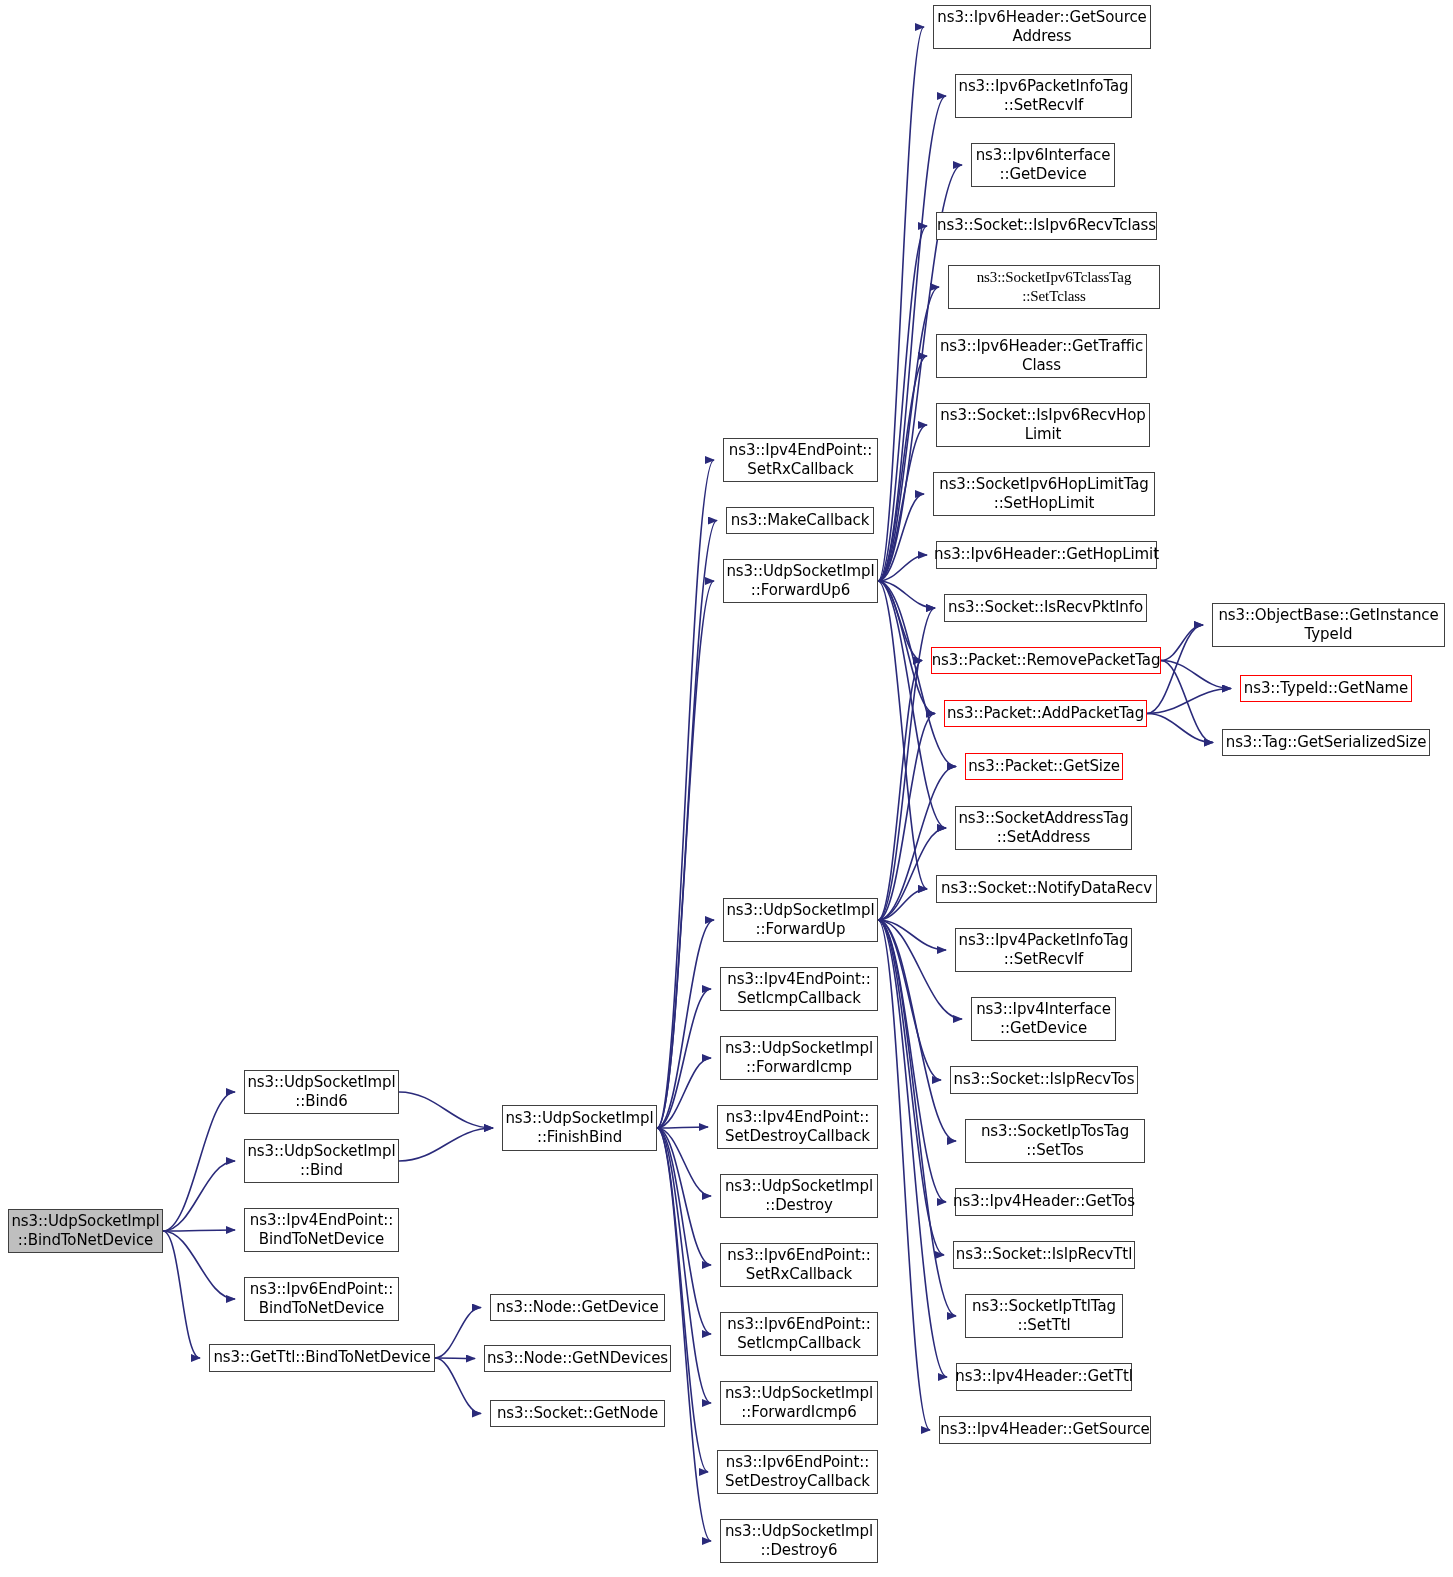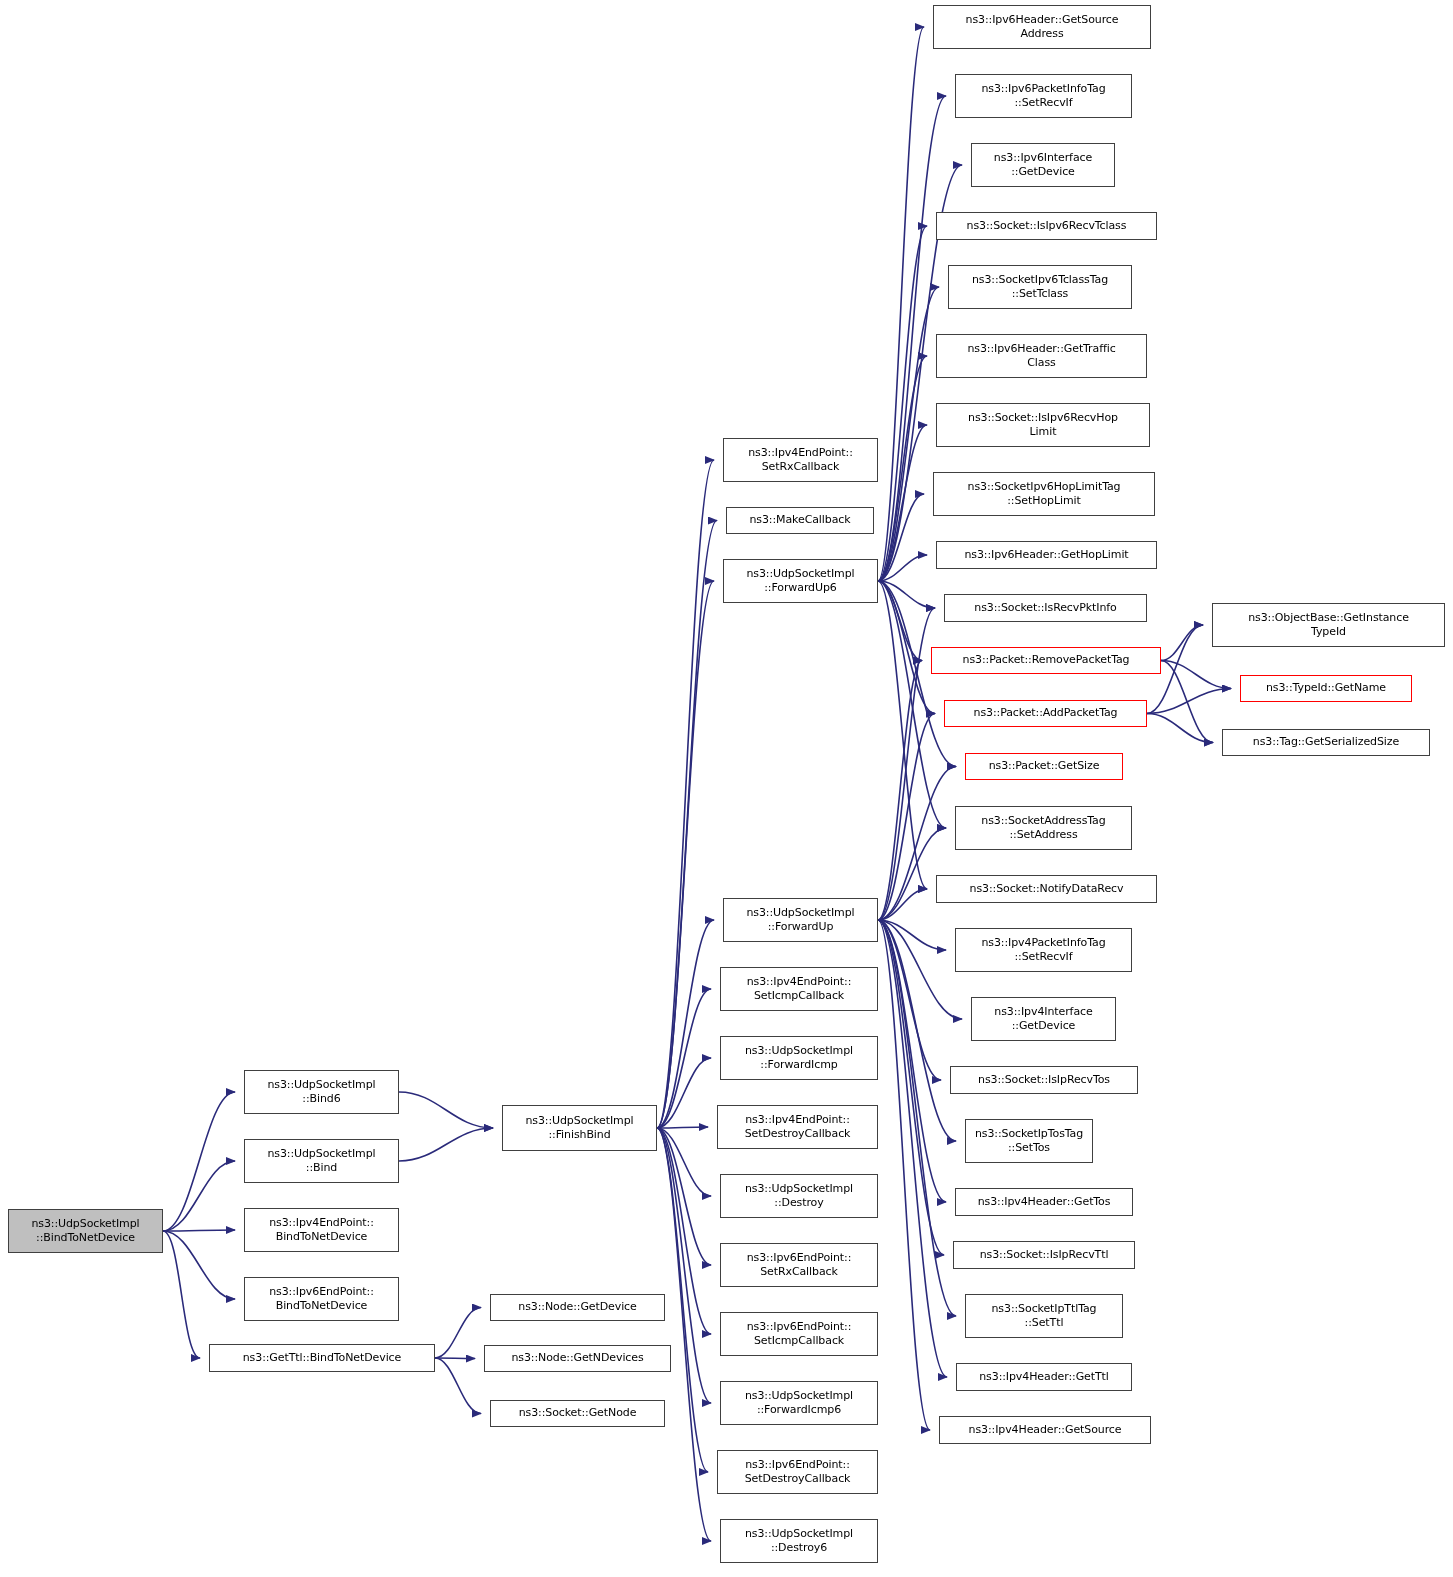--- a/index.html
+++ b/index.html
@@ -9,21 +9,21 @@
   .node{
     position:absolute;
     box-sizing:border-box;
     border:1px solid #404040;
     background:#ffffff;
     color:#000000;
     display:flex;
     align-items:center;
     justify-content:center;
     text-align:center;
-    font-size:11px;
+    font-size:15px;
     line-height:1.28;
     letter-spacing:-0.1px;
     white-space:pre-line;
     padding:1px 4px;
   }
   .node.red{border-color:#ff0000;}
   .node.root{background:#bfbfbf;border-color:#404040;}
 </style>
 </head>
 <body>
@@ -139,42 +139,42 @@
 SetDestroyCallback</div>
       <div class="node" style="left: 720px; top: 1519px; width: 158px; height: 44px;">ns3::UdpSocketImpl
 ::Destroy6</div>
       <div class="node" style="left: 933px; top: 5px; width: 218px; height: 44px;">ns3::Ipv6Header::GetSource
 Address</div>
       <div class="node" style="left: 955px; top: 74px; width: 177px; height: 44px;">ns3::Ipv6PacketInfoTag
 ::SetRecvIf</div>
       <div class="node" style="left: 971px; top: 143px; width: 144px; height: 44px;">ns3::Ipv6Interface
 ::GetDevice</div>
       <div class="node" style="left: 936px; top: 212px; width: 221px; height: 28px;">ns3::Socket::IsIpv6RecvTclass</div>
-      <div class="node" style="left: 948px; top: 265px; width: 184px; height: 44px;">ns3::SocketIpv6TclassTag
+      <div class="node" style="left: 948px; top: 265px; width: 212px; height: 44px; font-family: Liberation Serif, serif;">ns3::SocketIpv6TclassTag
 ::SetTclass</div>
       <div class="node" style="left: 936px; top: 334px; width: 211px; height: 44px;">ns3::Ipv6Header::GetTraffic
 Class</div>
       <div class="node" style="left: 936px; top: 403px; width: 214px; height: 44px;">ns3::Socket::IsIpv6RecvHop
 Limit</div>
       <div class="node" style="left: 933px; top: 472px; width: 222px; height: 44px;">ns3::SocketIpv6HopLimitTag
 ::SetHopLimit</div>
       <div class="node" style="left: 936px; top: 541px; width: 221px; height: 28px;">ns3::Ipv6Header::GetHopLimit</div>
       <div class="node" style="left: 944px; top: 594px; width: 203px; height: 28px;">ns3::Socket::IsRecvPktInfo</div>
       <div class="node red" style="left: 931px; top: 647px; width: 230px; height: 27px;">ns3::Packet::RemovePacketTag</div>
       <div class="node red" style="left: 944px; top: 700px; width: 203px; height: 27px;">ns3::Packet::AddPacketTag</div>
       <div class="node red" style="left: 965px; top: 753px; width: 158px; height: 27px; text-align: right;">ns3::Packet::GetSize</div>
       <div class="node" style="left: 955px; top: 806px; width: 177px; height: 44px;">ns3::SocketAddressTag
 ::SetAddress</div>
       <div class="node" style="left: 936px; top: 875px; width: 221px; height: 28px;">ns3::Socket::NotifyDataRecv</div>
       <div class="node" style="left: 955px; top: 928px; width: 177px; height: 44px;">ns3::Ipv4PacketInfoTag
 ::SetRecvIf</div>
       <div class="node" style="left: 971px; top: 997px; width: 145px; height: 44px;">ns3::Ipv4Interface
 ::GetDevice</div>
       <div class="node" style="left: 950px; top: 1066px; width: 188px; height: 28px;">ns3::Socket::IsIpRecvTos</div>
-      <div class="node" style="left: 965px; top: 1119px; width: 128px; height: 44px;">ns3::SocketIpTosTag
+      <div class="node" style="left: 965px; top: 1119px; width: 180px; height: 44px;">ns3::SocketIpTosTag
 ::SetTos</div>
       <div class="node" style="left: 955px; top: 1188px; width: 178px; height: 28px;">ns3::Ipv4Header::GetTos</div>
       <div class="node" style="left: 953px; top: 1241px; width: 182px; height: 28px;">ns3::Socket::IsIpRecvTtl</div>
       <div class="node" style="left: 965px; top: 1294px; width: 158px; height: 44px;">ns3::SocketIpTtlTag
 ::SetTtl</div>
       <div class="node" style="left: 956px; top: 1363px; width: 176px; height: 28px;">ns3::Ipv4Header::GetTtl</div>
       <div class="node" style="left: 939px; top: 1416px; width: 212px; height: 28px;">ns3::Ipv4Header::GetSource</div>
       <div class="node" style="left: 1212px; top: 603px; width: 233px; height: 44px;">ns3::ObjectBase::GetInstance
 TypeId</div>
       <div class="node red" style="left: 1240px; top: 675px; width: 172px; height: 27px;">ns3::TypeId::GetName</div>

